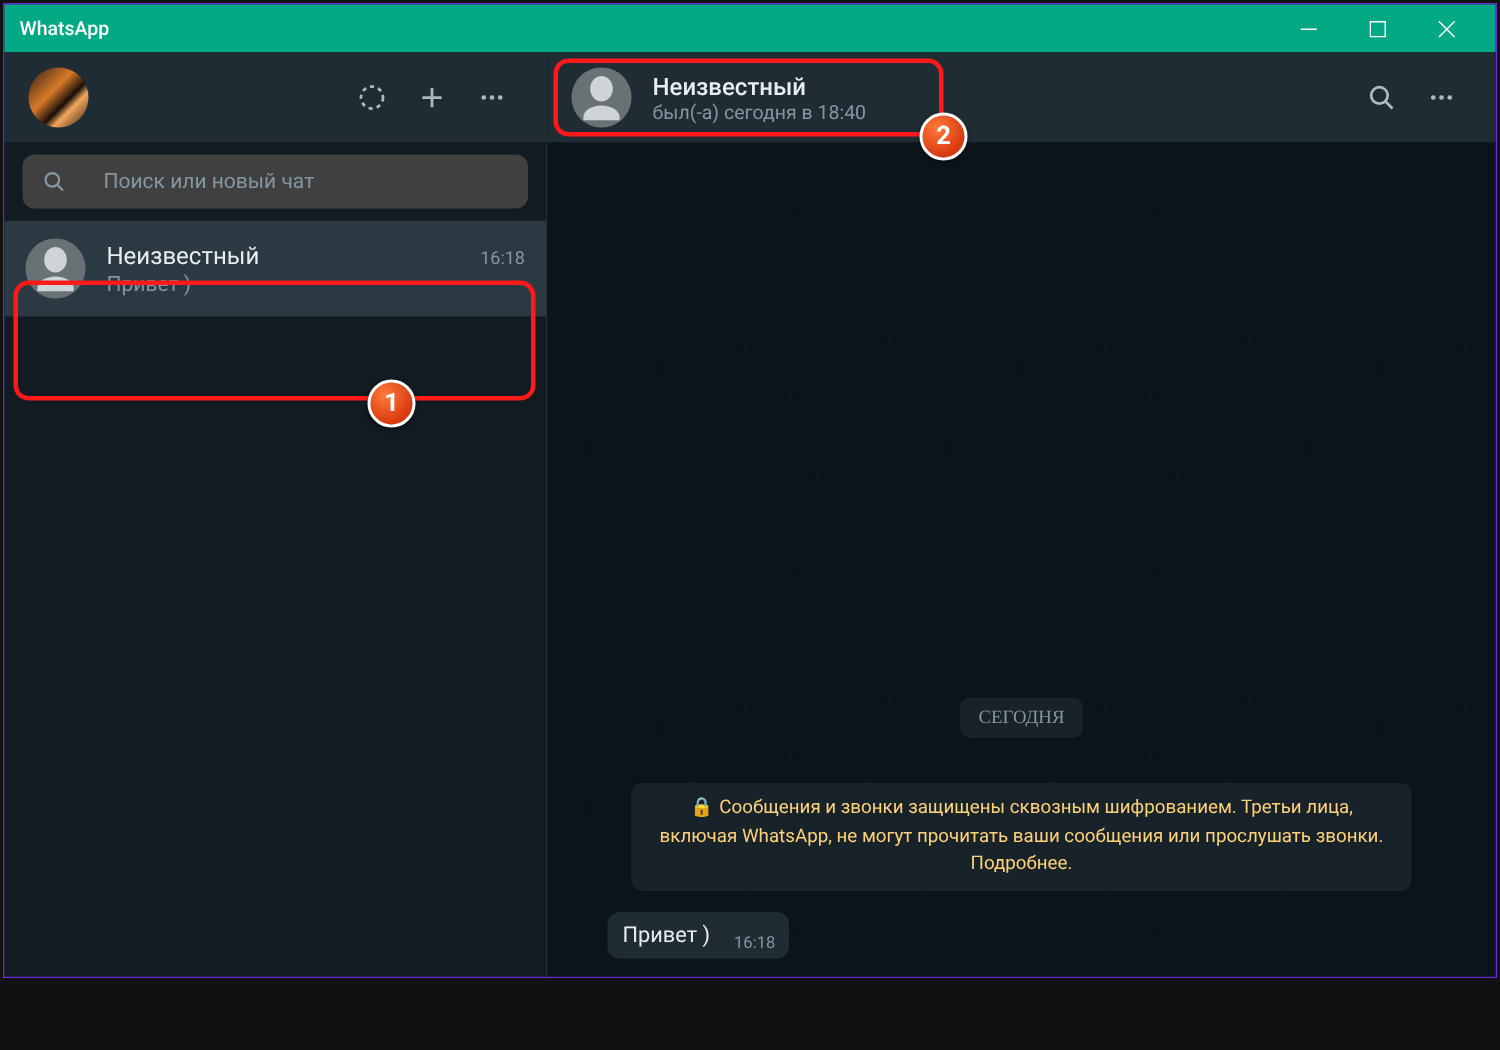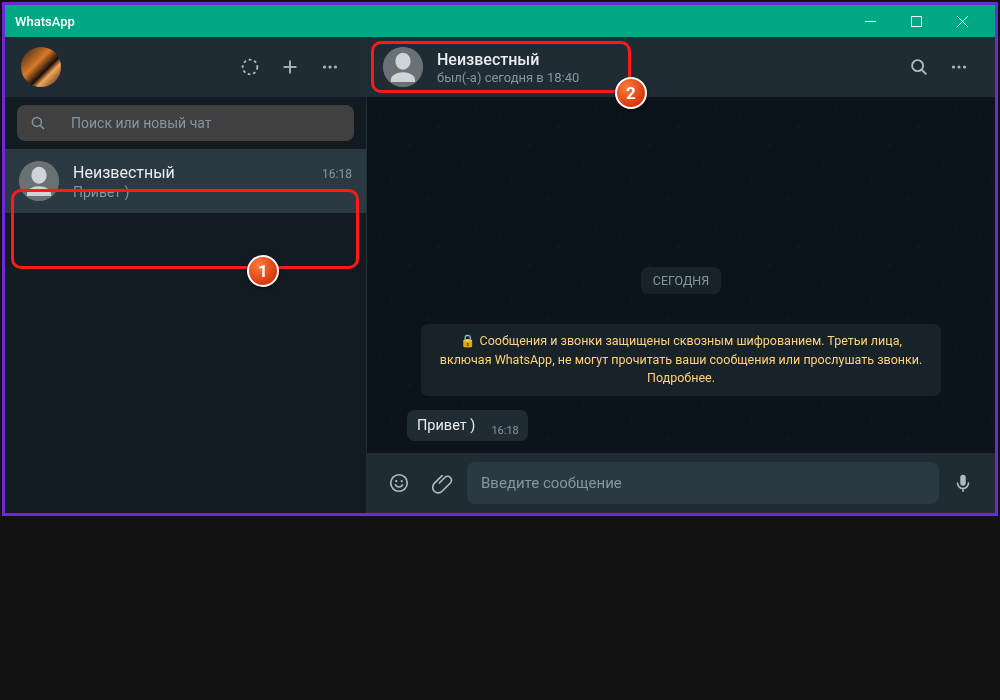--- a/index.html
+++ b/index.html
@@ -5,26 +5,26 @@
   * { box-sizing: border-box; margin: 0; padding: 0; }
   body {
     font-family: -apple-system, "Segoe UI", Roboto, Helvetica, Arial, sans-serif;
     background: #111;
     width: 1000px;
     height: 700px;
     overflow: hidden;
   }
   .window {
     width: 996px;
-    height: 514px;
+    height: 650px;
     margin: 2px;
     display: flex;
     flex-direction: column;
     background: #111b21;
-    border: 3px solid #6d28d9;
+    border: 1px solid #6d28d9;
   }
   
   .titlebar {
     height: 32px;
     background: #00a884;
     display: flex;
     align-items: center;
     padding: 0 10px;
     color: #fff;
     font-size: 13px;
@@ -194,20 +194,21 @@
   }
   .msg-stack { position: relative; z-index: 1; display: flex; flex-direction: column; align-items: center; }
   .date-chip {
     background: #182229;
     color: #8696a0;
     font-size: 12.5px;
     padding: 6px 12px;
     border-radius: 7px;
     margin: 8px auto;
     text-align: center;
+    font-family: Liberation Serif, serif;
   }
   .enc-notice {
     background: #182229;
     color: #ffd279;
     font-size: 12.5px;
     padding: 8px 14px;
     border-radius: 7px;
     margin: 22px auto 10px;
     max-width: 520px;
     text-align: center;
@@ -409,40 +410,16 @@
           </div>
           <div class="bubble-row in">
             <div class="bubble">
               <span>Привет )</span>
               <span class="msg-time">16:18</span>
             </div>
           </div>
         </div>
       </div>
 
-      <div class="composer">
-        <div class="icon-btn">
-          <svg viewBox="0 0 24 24">
-              <circle cx="12" cy="12" r="9" fill="none" stroke="currentColor" stroke-width="1.8"></circle>
-              <circle cx="9" cy="10" r="1.2" fill="currentColor"></circle>
-              <circle cx="15" cy="10" r="1.2" fill="currentColor"></circle>
-              <path d="M8 14c1 1.6 2.4 2.4 4 2.4s3-0.8 4-2.4" fill="none" stroke="currentColor" stroke-width="1.8" stroke-linecap="round"></path>
-            </svg>
-        </div>
-        <div class="icon-btn">
-          <svg viewBox="0 0 24 24">
-              <path d="M8 12l6-6a4 4 0 016 6l-9 9a6 6 0 01-8.5-8.5L11 4" fill="none" stroke="currentColor" stroke-width="1.8" stroke-linecap="round"></path>
-            </svg>
-        </div>
-        <div class="input">
-          <span>Введите сообщение</span>
-        </div>
-        <div class="icon-btn">
-          <svg viewBox="0 0 24 24">
-              <rect x="9" y="3" width="6" height="12" rx="3" fill="currentColor"></rect>
-              <path d="M6 12a6 6 0 0012 0M12 18v3" fill="none" stroke="currentColor" stroke-width="1.8" stroke-linecap="round"></path>
-            </svg>
-        </div>
-      </div>
 
     </div>
   </div>
 </div>
 
 </body></html>

